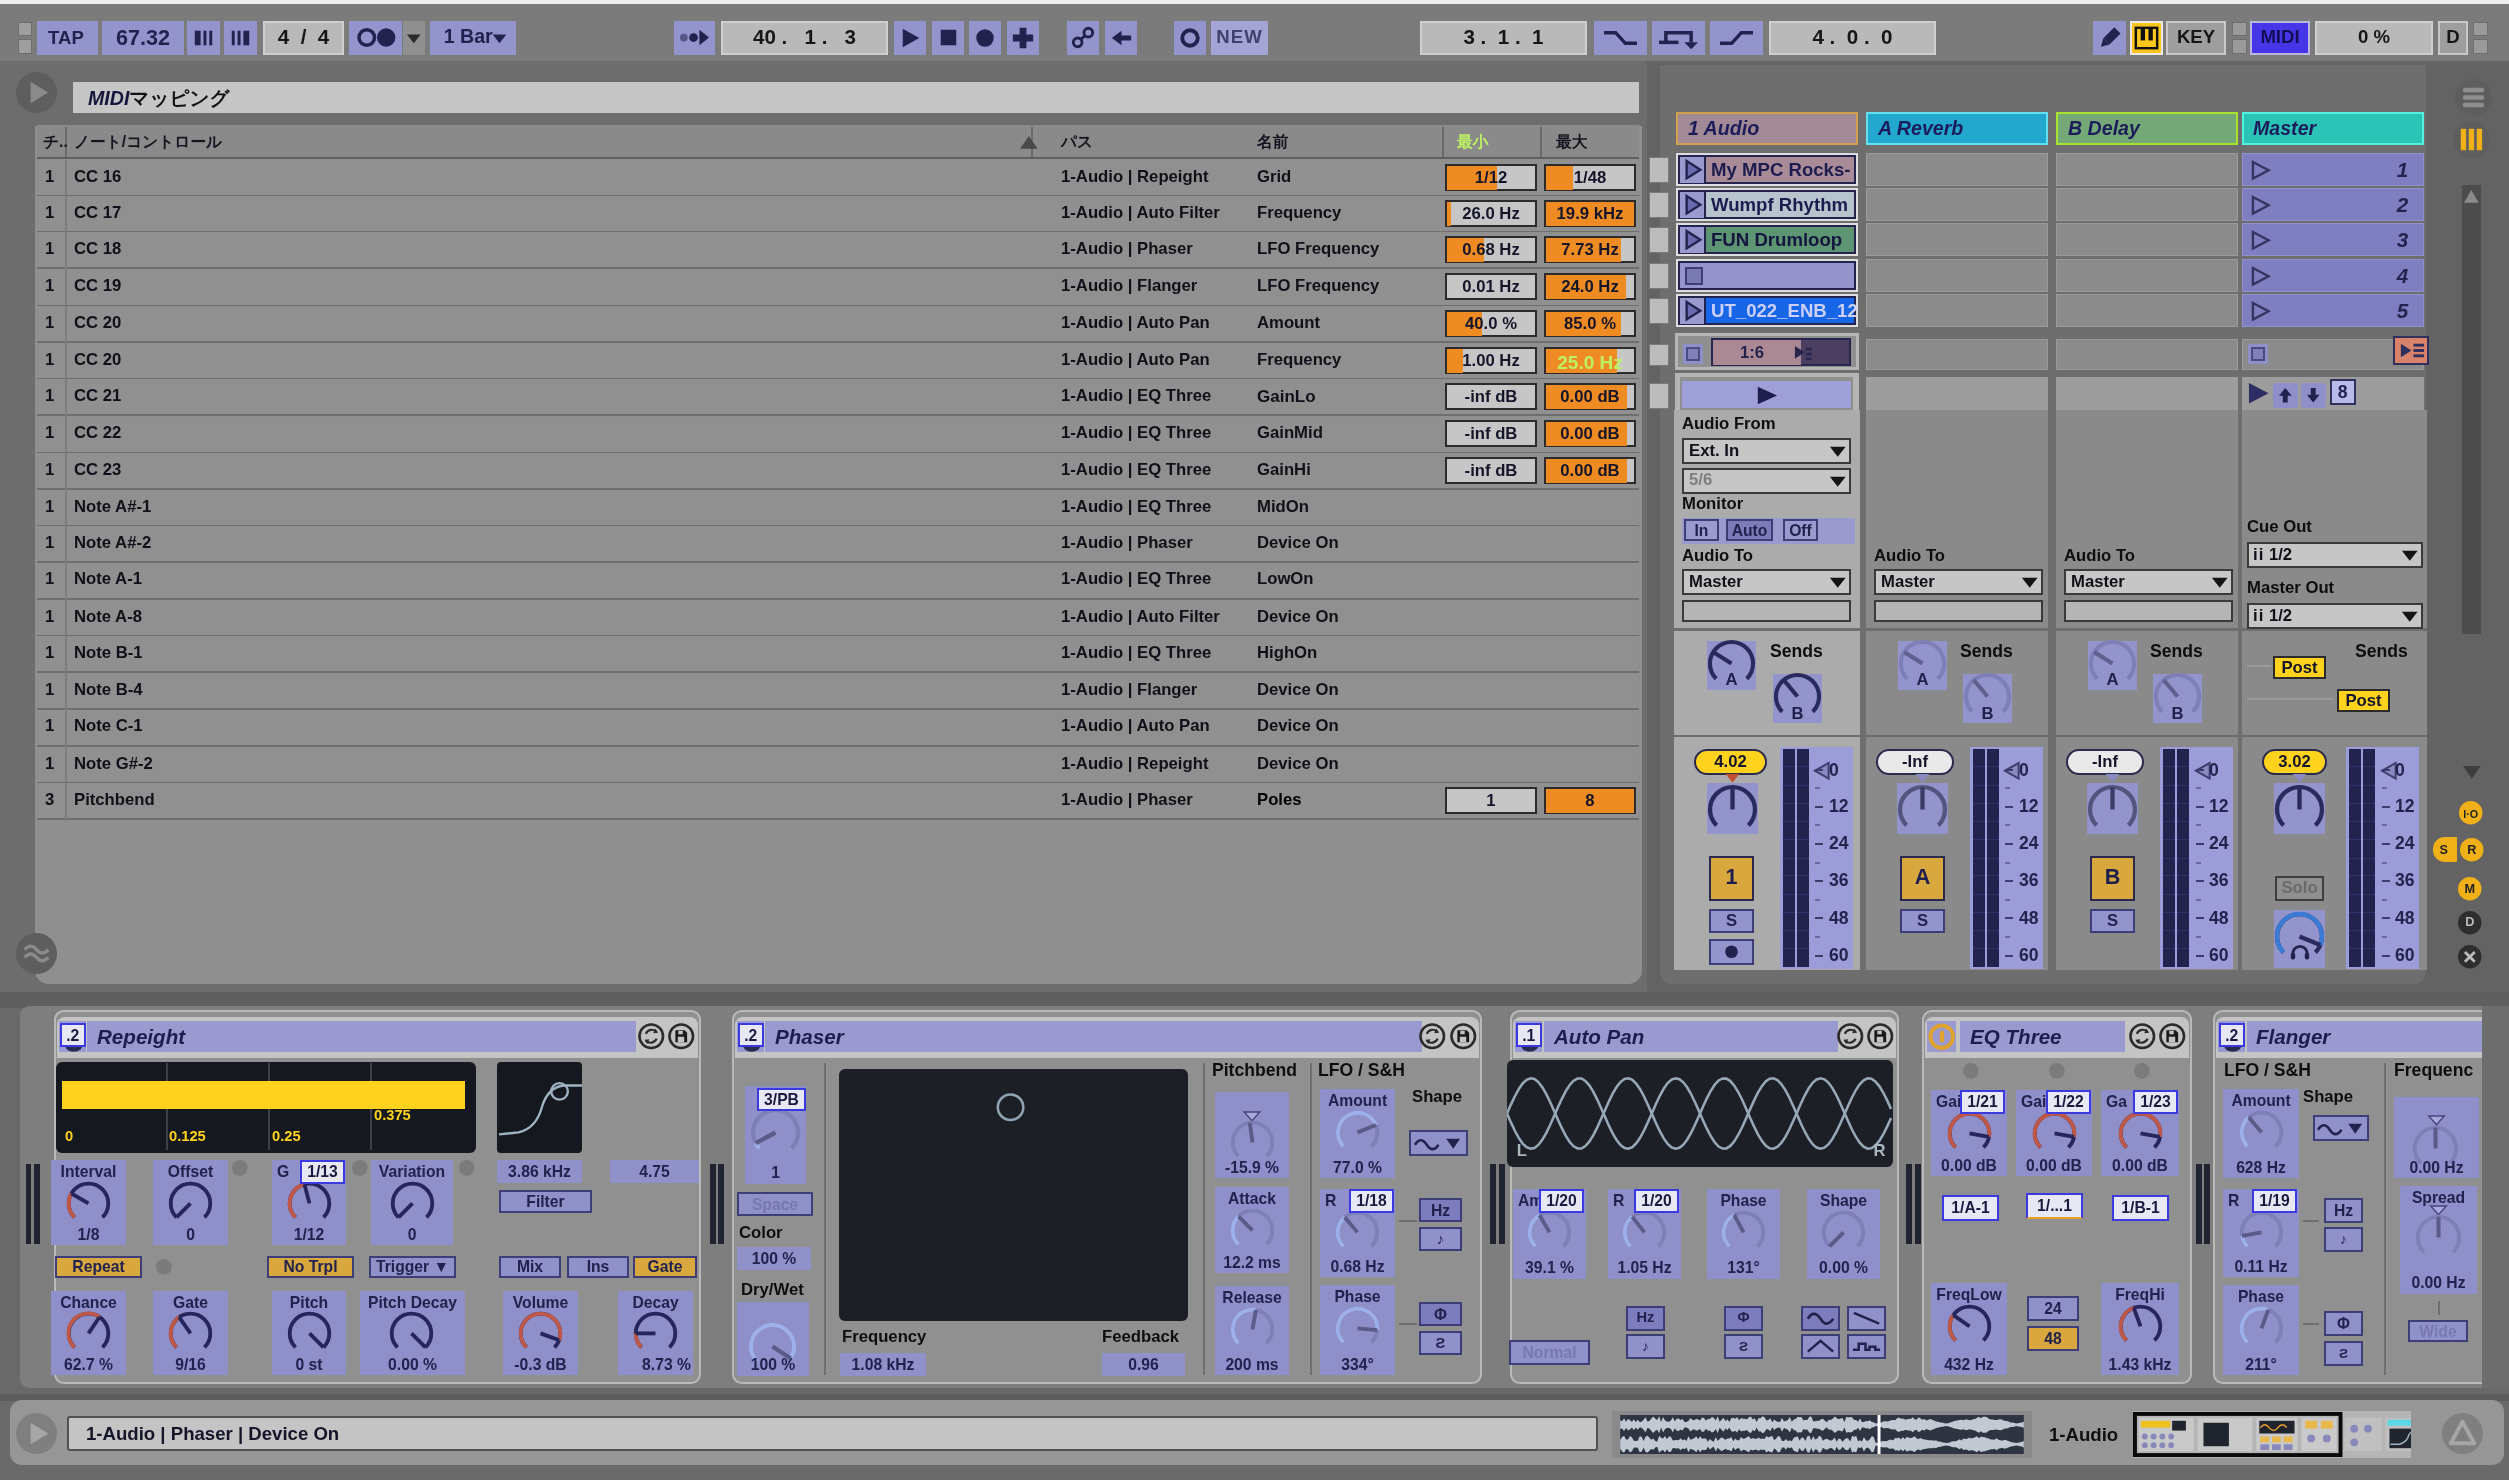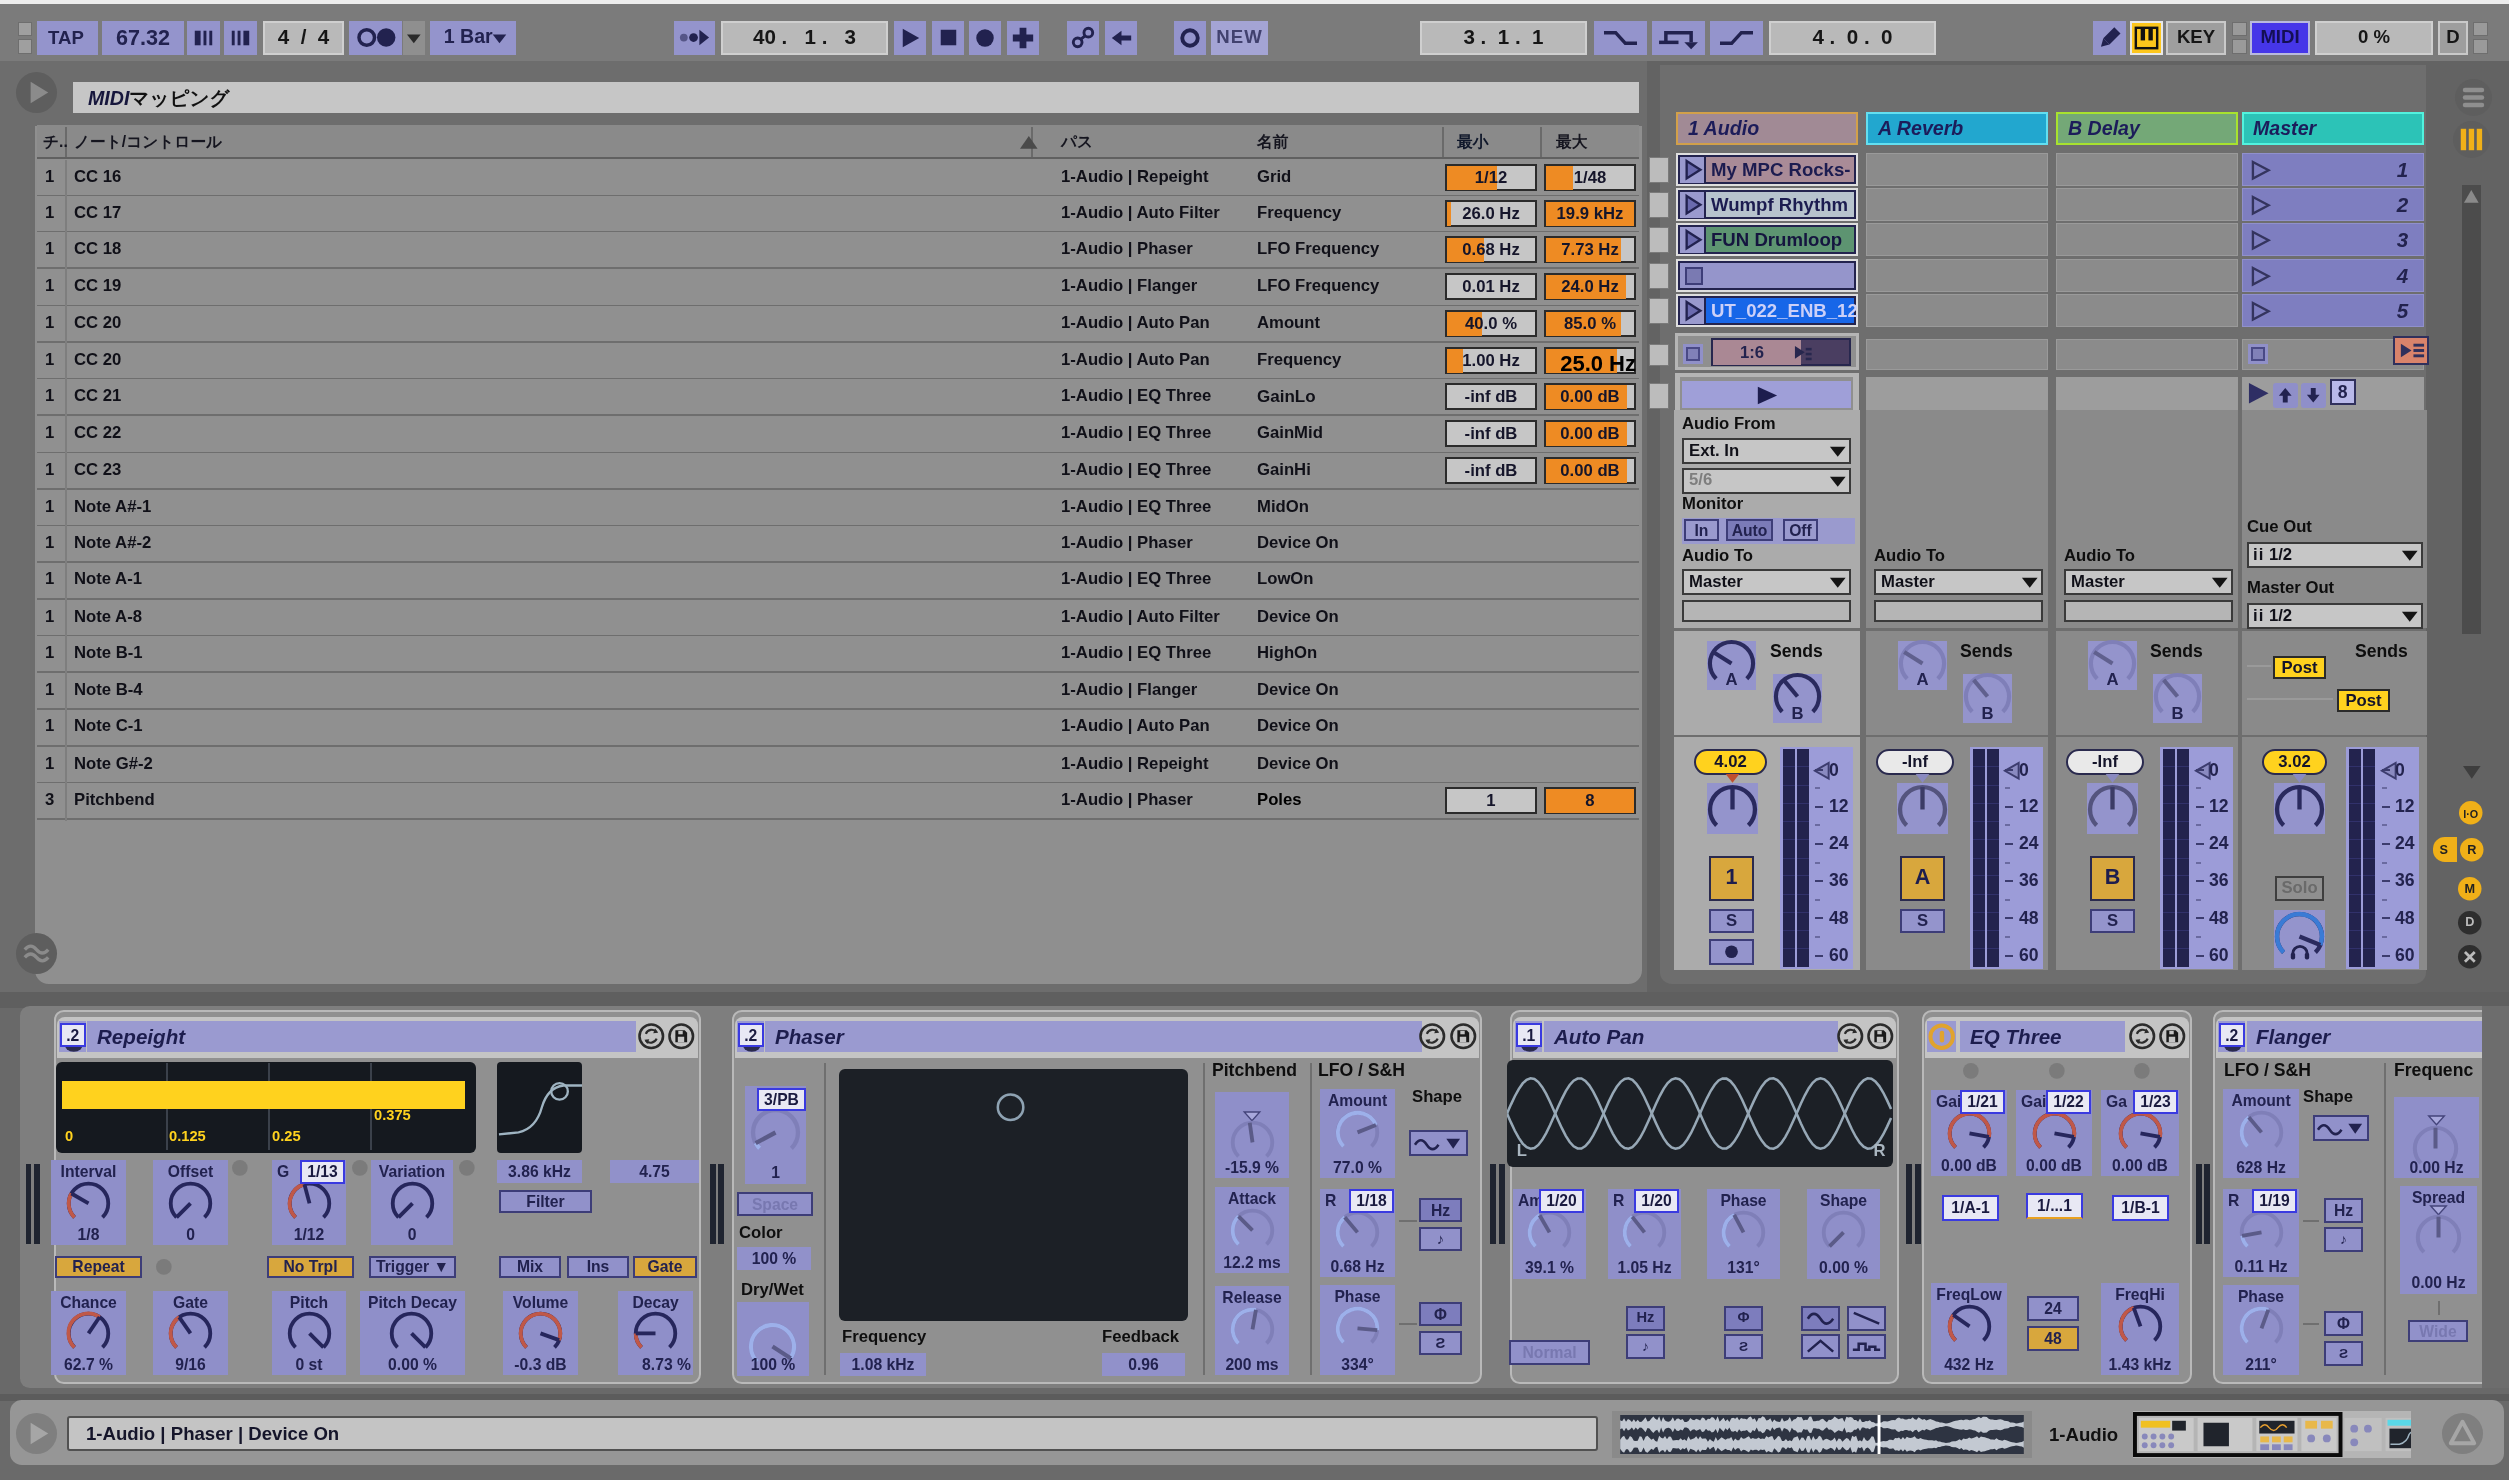--- a/index.html
+++ b/index.html
@@ -142,21 +142,21 @@
 <div class="a" style="left:1031px;top:127px;width:2px;height:30px;background:#6a6a6a;"></div>
 <div class="a" style="left:1442px;top:127px;width:2px;height:30px;background:#6a6a6a;"></div>
 <div class="a" style="left:1540px;top:127px;width:2px;height:30px;background:#6a6a6a;"></div>
 <div class="a" style="left:43px;top:134px;font-size:15.7px;color:#15151f;font-weight:bold;white-space:nowrap;line-height:1;">チ..</div>
 <div class="a" style="left:74px;top:134px;font-size:15.7px;color:#15151f;font-weight:bold;white-space:nowrap;line-height:1;">ノート/コントロール</div>
 <svg class="a" style="left:1019px;top:134px" width="19.6" height="17.6" viewBox="0 0 20 18">
     <path d="M10 2 L19 15 L1 15 Z" fill="#4a4a4a"></path>
   </svg>
 <div class="a" style="left:1061px;top:134px;font-size:15.7px;color:#15151f;font-weight:bold;white-space:nowrap;line-height:1;">パス</div>
 <div class="a" style="left:1257px;top:134px;font-size:15.7px;color:#15151f;font-weight:bold;white-space:nowrap;line-height:1;">名前</div>
-<div class="a" style="left:1457px;top:134px;font-size:15.7px;color:#0f172a;font-weight:bold;white-space:nowrap;line-height:1;text-align:right;">最小</div>
+<div class="a" style="left:1457px;top:134px;font-size:15.7px;color:#bef264;font-weight:bold;white-space:nowrap;line-height:1;text-align:right;">最小</div>
 <div class="a" style="left:1556px;top:134px;font-size:15.7px;color:#15151f;font-weight:bold;white-space:nowrap;line-height:1;">最大</div>
 <div class="a" style="left:37px;top:160px;width:1602px;height:37px;border-bottom:2px solid #6e6e6e;background:#909090;"></div>
 <div class="a" style="left:45px;top:169px;font-size:16.7px;color:#101018;font-weight:bold;white-space:nowrap;line-height:1;">1</div>
 <div class="a" style="left:74px;top:169px;font-size:16.7px;color:#101018;font-weight:bold;white-space:nowrap;line-height:1;">CC 16</div>
 <div class="a" style="left:1061px;top:169px;font-size:16.7px;color:#101018;font-weight:bold;white-space:nowrap;line-height:1;">1-Audio | Repeight</div>
 <div class="a" style="left:1257px;top:169px;font-size:16.7px;color:#101018;font-weight:bold;white-space:nowrap;line-height:1;">Grid</div>
 <div class="a" style="left:1445px;top:164px;width:92px;height:27.4px;background:#c6c6c6;border:2px solid #2b2b2b;"></div>
 <div class="a" style="left:1447px;top:166px;width:50px;height:23.5px;background:#ee8b23;"></div>
 <div class="a" style="left:1445px;top:170px;font-size:16.7px;color:#15152a;font-weight:bold;white-space:nowrap;line-height:1;width:92px;text-align:center;">1/12</div>
 <div class="a" style="left:1544px;top:164px;width:92px;height:27.4px;background:#c6c6c6;border:2px solid #2b2b2b;"></div>
@@ -208,21 +208,21 @@
 <div class="a" style="left:37px;top:343px;width:1602px;height:37px;border-bottom:2px solid #6e6e6e;background:#909090;"></div>
 <div class="a" style="left:45px;top:352px;font-size:16.7px;color:#101018;font-weight:bold;white-space:nowrap;line-height:1;">1</div>
 <div class="a" style="left:74px;top:352px;font-size:16.7px;color:#101018;font-weight:bold;white-space:nowrap;line-height:1;">CC 20</div>
 <div class="a" style="left:1061px;top:352px;font-size:16.7px;color:#101018;font-weight:bold;white-space:nowrap;line-height:1;">1-Audio | Auto Pan</div>
 <div class="a" style="left:1257px;top:352px;font-size:16.7px;color:#101018;font-weight:bold;white-space:nowrap;line-height:1;">Frequency</div>
 <div class="a" style="left:1445px;top:347px;width:92px;height:27.4px;background:#c6c6c6;border:2px solid #2b2b2b;"></div>
 <div class="a" style="left:1447px;top:349px;width:15.7px;height:23.5px;background:#ee8b23;"></div>
 <div class="a" style="left:1445px;top:353px;font-size:16.7px;color:#15152a;font-weight:bold;white-space:nowrap;line-height:1;width:92px;text-align:center;">1.00 Hz</div>
 <div class="a" style="left:1544px;top:347px;width:92px;height:27.4px;background:#c6c6c6;border:2px solid #2b2b2b;"></div>
 <div class="a" style="left:1546px;top:349px;width:71px;height:23.5px;background:#ee8b23;"></div>
-<div class="a" style="left:1544px;top:353px;font-size:22px;color:#000000;font-weight:bold;white-space:nowrap;line-height:1;width:92px;text-align:right;">25.0 Hz</div>
+<div class="a" style="left:1544px;top:353px;font-size:19px;color:#bef264;font-weight:bold;white-space:nowrap;line-height:1;width:92px;text-align:center;">25.0 Hz</div>
 <div class="a" style="left:37px;top:379px;width:1602px;height:37px;border-bottom:2px solid #6e6e6e;background:#909090;"></div>
 <div class="a" style="left:45px;top:388px;font-size:16.7px;color:#101018;font-weight:bold;white-space:nowrap;line-height:1;">1</div>
 <div class="a" style="left:74px;top:388px;font-size:16.7px;color:#101018;font-weight:bold;white-space:nowrap;line-height:1;">CC 21</div>
 <div class="a" style="left:1061px;top:388px;font-size:16.7px;color:#101018;font-weight:bold;white-space:nowrap;line-height:1;">1-Audio | EQ Three</div>
 <div class="a" style="left:1257px;top:388px;font-size:17px;color:#101018;font-weight:bold;white-space:nowrap;line-height:1;">GainLo</div>
 <div class="a" style="left:1445px;top:383px;width:92px;height:27.4px;background:#c6c6c6;border:2px solid #2b2b2b;"></div>
 <div class="a" style="left:1445px;top:389px;font-size:16.7px;color:#15152a;font-weight:bold;white-space:nowrap;line-height:1;width:92px;text-align:center;">-inf dB</div>
 <div class="a" style="left:1544px;top:383px;width:92px;height:27.4px;background:#c6c6c6;border:2px solid #2b2b2b;"></div>
 <div class="a" style="left:1546px;top:385px;width:81px;height:23.5px;background:#ee8b23;"></div>
 <div class="a" style="left:1544px;top:389px;font-size:16.7px;color:#15152a;font-weight:bold;white-space:nowrap;line-height:1;width:92px;text-align:center;">0.00 dB</div>

